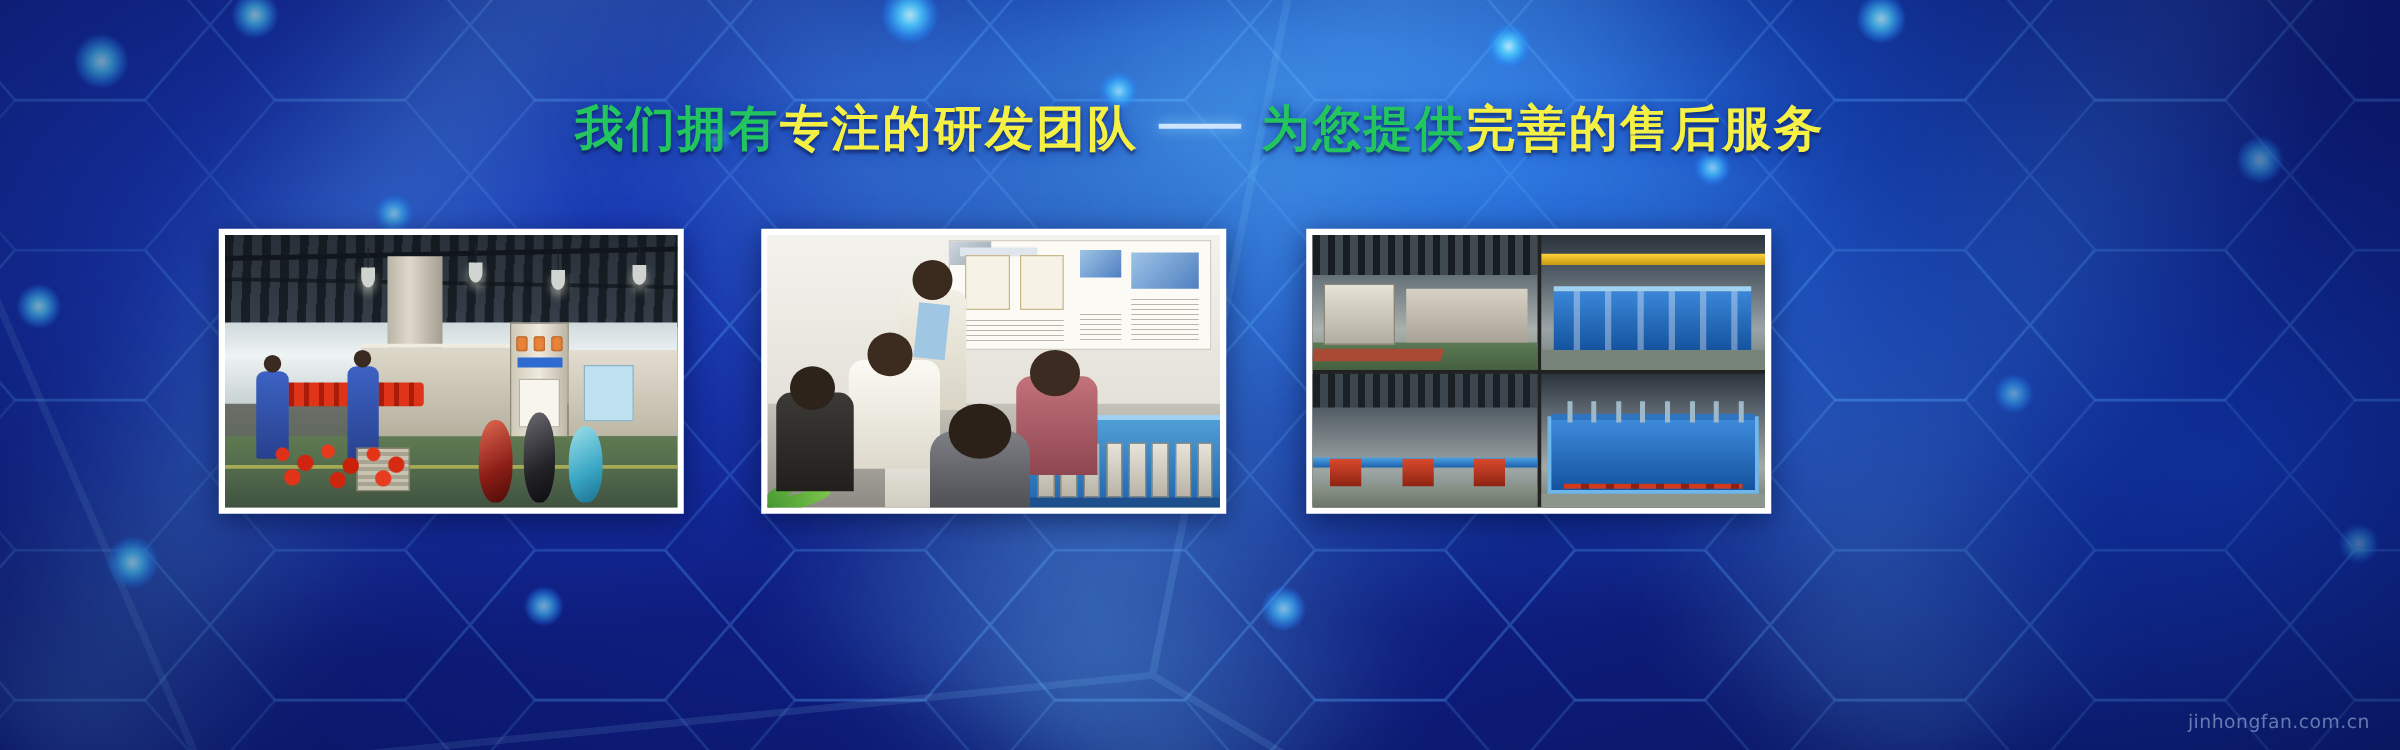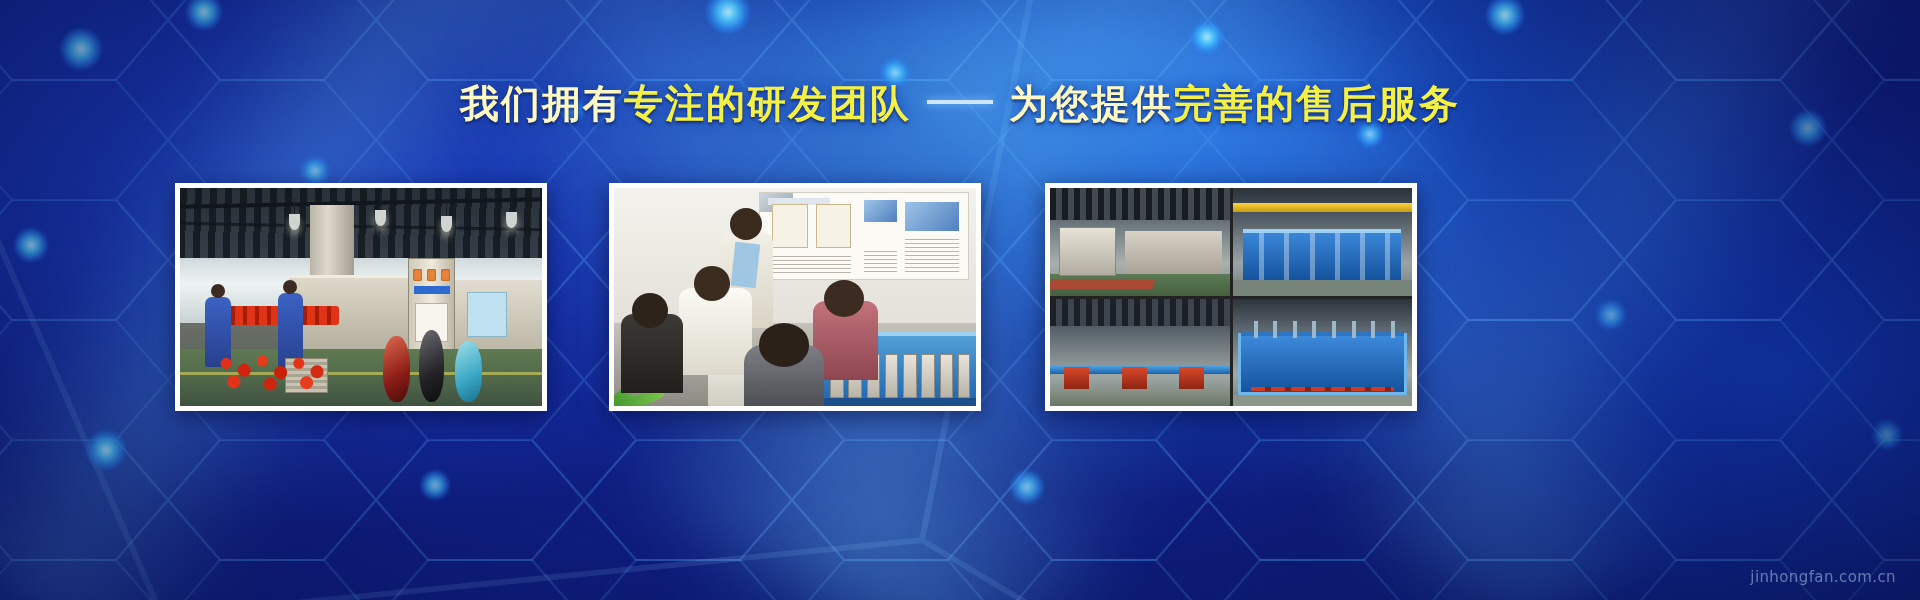--- a/index.html
+++ b/index.html
@@ -82,21 +82,21 @@
     text-align:center;
     font-size:39px;
     line-height:1;
     letter-spacing:2px;
     white-space:nowrap;
     font-weight:700;
     font-family:"DejaVu Sans","Liberation Sans",sans-serif;
     z-index:6;
   }
   .hl-white {
-    color:#fef9c3;
+    color:#22c55e;
     text-shadow:0 0 14px rgba(20,60,170,.95), 0 2px 3px rgba(0,0,30,.6);
   }
   .hl-yellow {
     color:#f5f044;
     text-shadow:0 0 14px rgba(20,60,170,.95), 0 2px 3px rgba(0,0,30,.6);
   }
   .hl-dash {
     display:inline-block;
     width:66px; height:4px;
     background:#cfe4ff;

